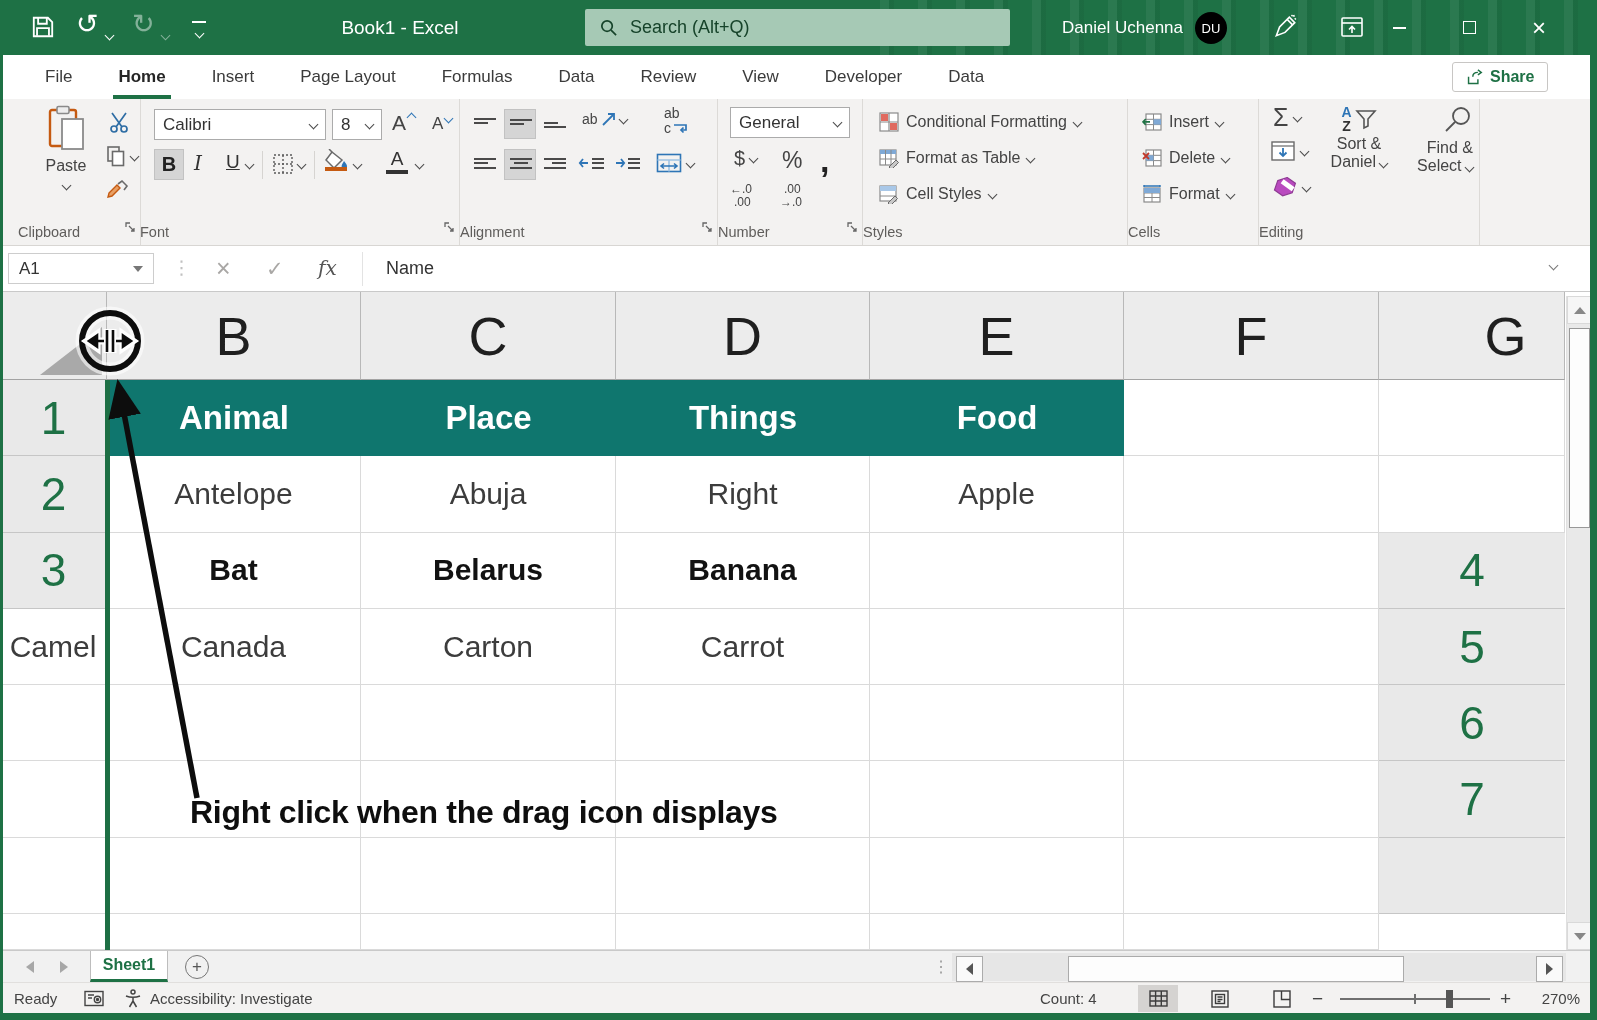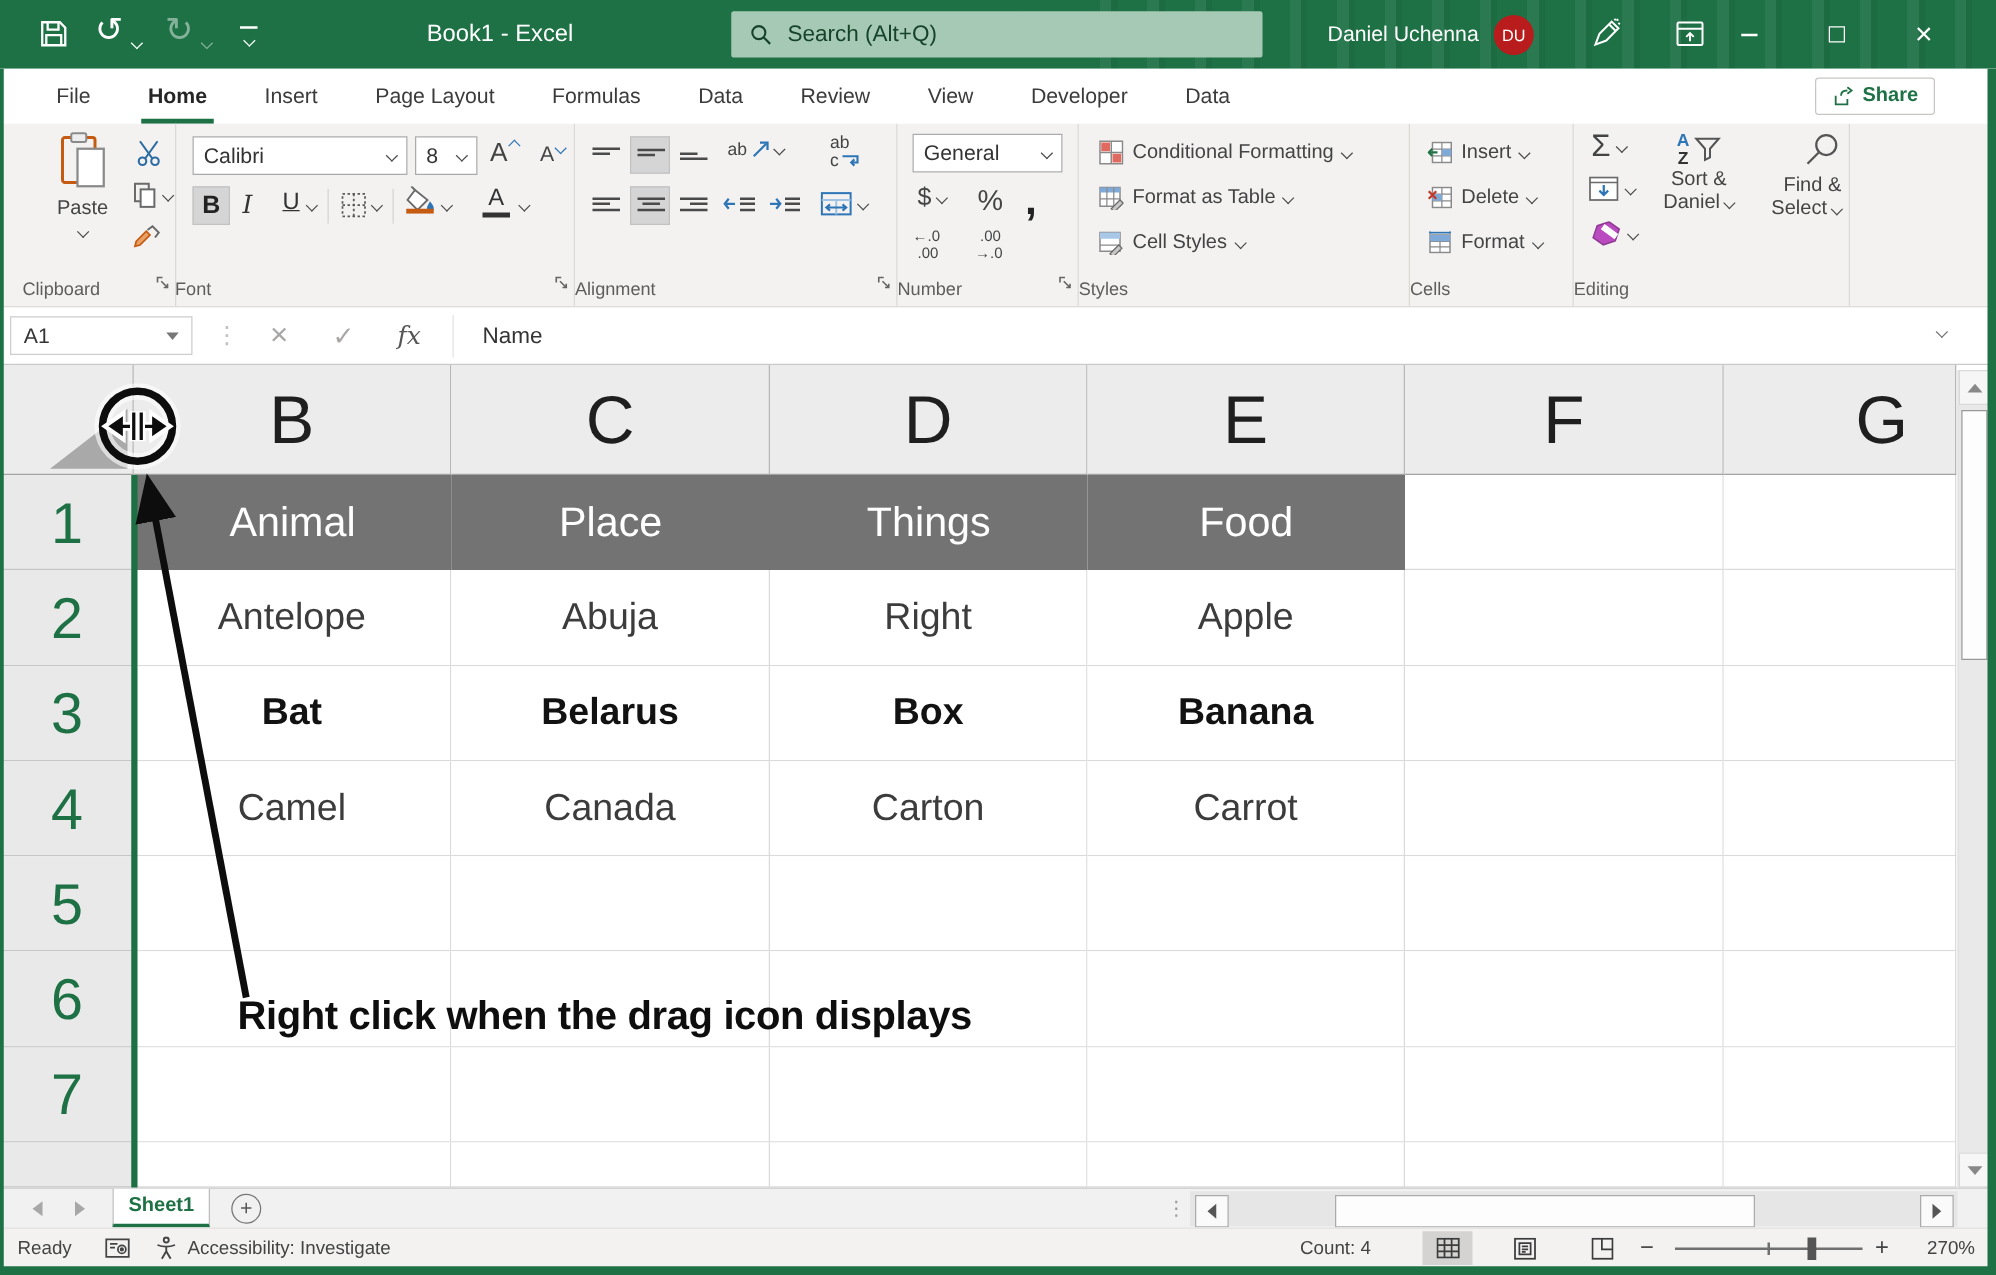--- a/index.html
+++ b/index.html
@@ -8,21 +8,21 @@
 .ab{position:absolute}
 .fx{display:flex;align-items:center}
 #app{position:absolute;left:0;top:0;width:1597px;height:1020px;background:#fff}
 
 .tbar{left:0;top:0;width:1597px;height:55px;background:#1E7145;color:#fff}
 .tbar .pat{left:880px;top:0;width:717px;height:55px;background:repeating-linear-gradient(90deg,rgba(255,255,255,.06) 0 9px,rgba(0,0,0,.05) 9px 14px,transparent 14px 38px);pointer-events:none}
 .qicon{color:#fff}
 .title{left:280px;top:0;width:240px;height:55px;line-height:55px;text-align:center;font-size:19px}
 .search{left:585px;top:9px;width:425px;height:37px;background:#A6C9B5;border-radius:2px;padding-left:14px;gap:12px;color:#16432A;font-size:18px}
 .uname{left:1048px;top:0;width:135px;height:55px;line-height:55px;text-align:right;font-size:17px}
-.avatar{left:1195px;top:12px;width:32px;height:32px;border-radius:50%;background:#b91c1c;color:#fff;font-size:13px;display:flex;align-items:center;justify-content:center}
+.avatar{left:1195px;top:12px;width:32px;height:32px;border-radius:50%;background:#000000;color:#fff;font-size:13px;display:flex;align-items:center;justify-content:center}
 .wbtn{top:0;width:46px;height:55px;display:flex;align-items:center;justify-content:center}
 
 .cv{display:inline-block;width:7px;height:7px;border-right:1.6px solid #4a4a4a;border-bottom:1.6px solid #4a4a4a;transform:rotate(45deg)}
 .cv.w{border-color:#fff}.cv.dim{border-color:rgba(255,255,255,.45)}.cv.b{border-color:#2E75B6}
 .cv.up{transform:rotate(-135deg)}
 .tri{width:0;height:0;display:inline-block}
 
 .mbar{left:0;top:55px;width:1597px;height:44px;background:#fff;display:flex;align-items:center;padding-left:22px}
 .tab{position:relative;height:44px;line-height:44px;padding:0 23px;font-size:17px;color:#3b3b3b}
 .tab.act{font-weight:700;color:#262626}
@@ -45,21 +45,21 @@
 .fico{font-size:21px;color:#A9A7A5}
 
 .sheet{left:0;top:292px;width:1565px;height:658px;background:#fff}
 .chrow{position:absolute;left:0;top:0;width:1565px;height:88px;display:flex}
 .ch{background:#ECECEC;border-right:1px solid #B8B8B8;border-bottom:1px solid #A3A3A3;display:flex;align-items:center;justify-content:center;font-size:54px;color:#1f1f1f}
 .corner{background:#ECECEC;border-right:1px solid #B8B8B8;border-bottom:1px solid #A3A3A3;position:relative}
 .satri{position:absolute;right:4px;bottom:4px;width:0;height:0;border-bottom:48px solid #A9A9A9;border-left:62px solid transparent}
 .body{position:absolute;left:0;top:88px;width:1565px;height:570px;display:grid;grid-template-columns:107px 254px 255px 254px 254px 255px 186px;grid-template-rows:repeat(7,76.3px) 36px}
 .c{background:#fff;border-right:1px solid #DADADA;border-bottom:1px solid #DADADA}
 .rh{background:#E9E9E9;border-bottom:1px solid #C6C6C6;color:#1E7145;font-size:46px;display:flex;align-items:center;justify-content:center}
-.hc{background:#737373;color:#fff;font-weight:400;font-size:33px;display:flex;align-items:center;justify-content:center}
+.hc{background:#0f766e;color:#fff;font-weight:700;font-size:33px;display:flex;align-items:center;justify-content:center}
 .t{background:#fff;border-right:1px solid #DADADA;border-bottom:1px solid #DADADA;font-size:30px;color:#3C3C3C;display:flex;align-items:center;justify-content:center}
 .t.b3{font-weight:700;color:#121212}
 .hideline{position:absolute;left:105px;top:88px;width:5px;height:570px;background:#1D6F44;z-index:4}
 .overlay{position:absolute;left:0;top:0;width:1565px;height:658px;z-index:8;pointer-events:none}
 .anno{left:190px;top:794px;font-size:32px;font-weight:700;color:#0e0e0e;letter-spacing:-.3px;z-index:9}
 
 .vscroll{left:1566px;top:296px;width:25px;height:654px;background:#E9E9E9;border-left:1px solid #E0E0E0}
 .vbtn{position:absolute;left:0;width:25px;height:28px;background:#F6F6F6;border:1px solid #D9D9D9;display:flex;align-items:center;justify-content:center}
 .vthumb{position:absolute;left:2px;top:32px;width:21px;height:200px;background:#FDFDFD;border:1px solid #989898}
 
@@ -493,21 +493,20 @@
       <div class="t">Antelope</div>
       <div class="t">Abuja</div>
       <div class="t">Right</div>
       <div class="t">Apple</div>
       <div class="c"></div>
         <div class="c"></div>
 
       <div class="rh">3</div>
       <div class="t b3">Bat</div>
       <div class="t b3">Belarus</div>
-      <div class="t b3">Box</div>
       <div class="t b3">Banana</div>
       <div class="c"></div>
         <div class="c"></div>
 
       <div class="rh">4</div>
       <div class="t">Camel</div>
       <div class="t">Canada</div>
       <div class="t">Carton</div>
       <div class="t">Carrot</div>
       <div class="c"></div>

